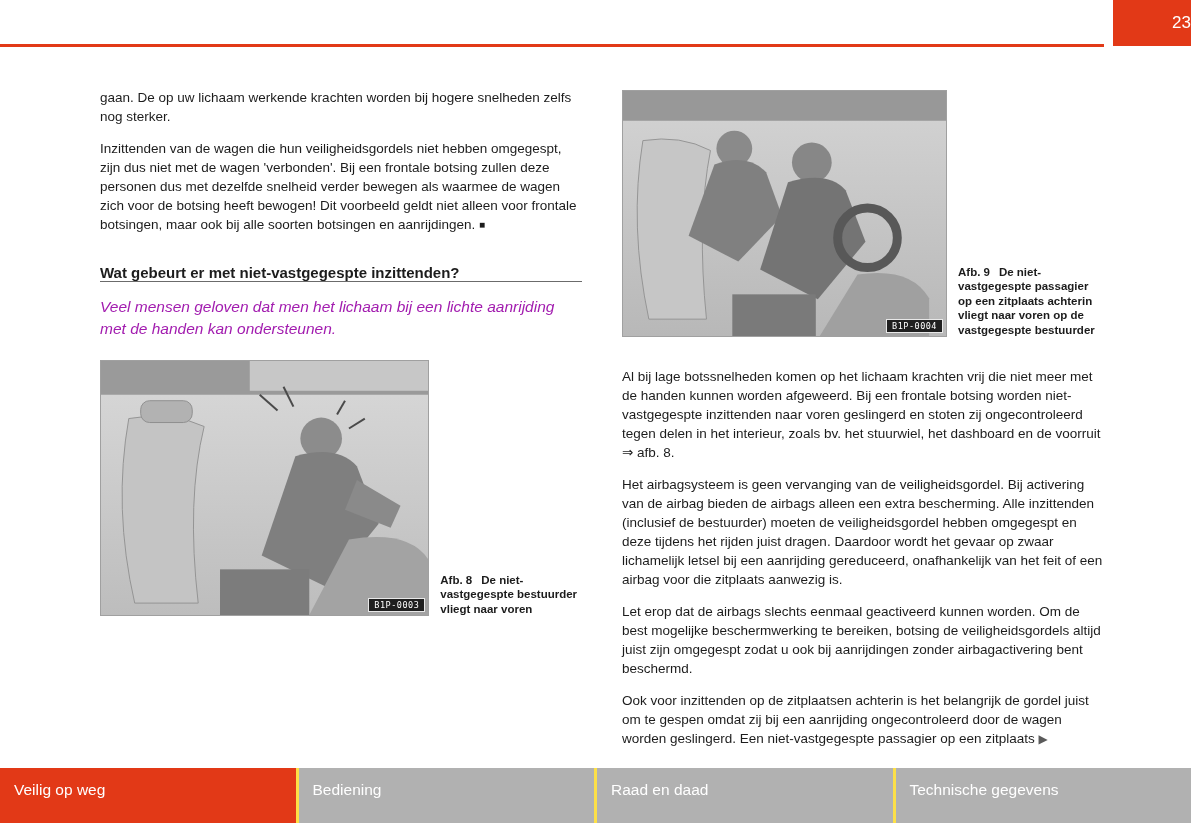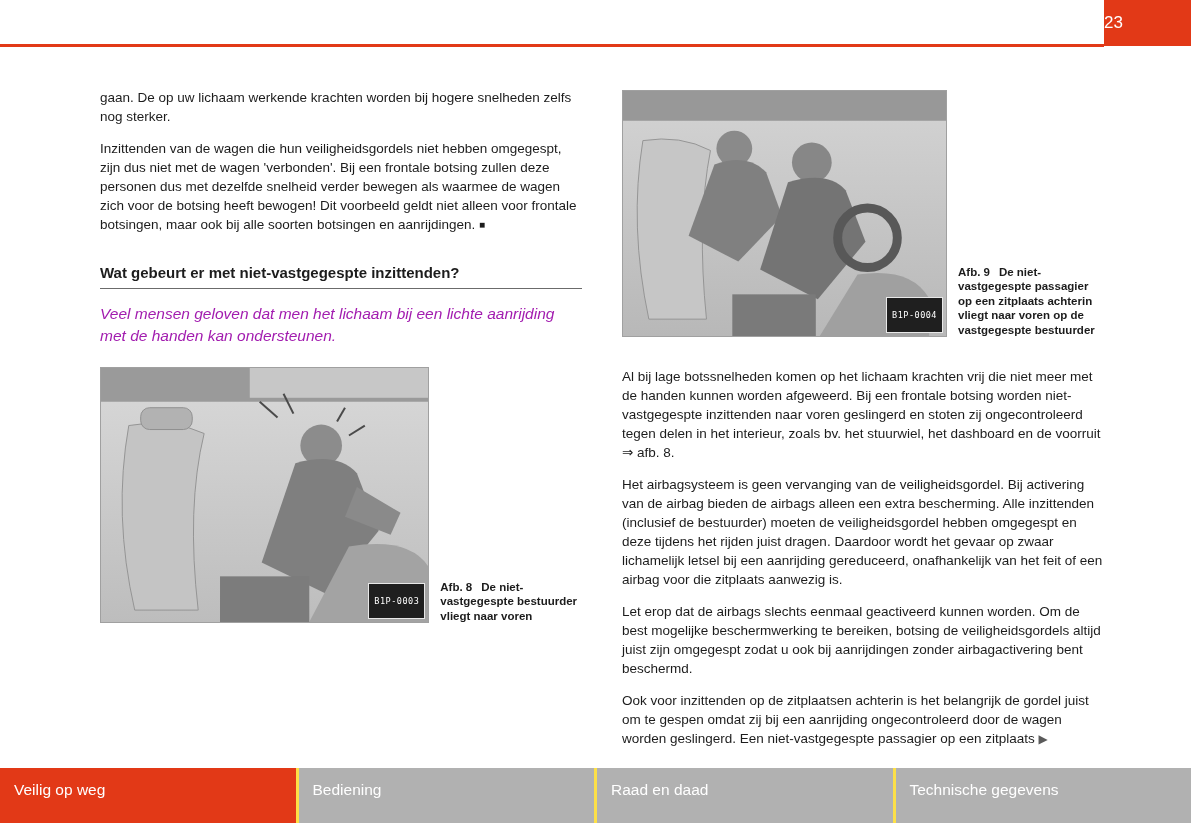--- a/index.html
+++ b/index.html
@@ -13,41 +13,41 @@
   .page { position: relative; width: 1191px; height: 823px; background: #fff; }
 
   
   .top-rule {
     position: absolute; left: 0; top: 44px;
     width: 1104px; height: 3px;
     background: var(--accent, #e23917);
   }
   .page-number-box {
     position: absolute; right: 0; top: 0;
-    width: 87px; height: 46px;
+    width: 78px; height: 46px;
     background: var(--accent, #e23917);
     color: #fff; font-size: 17px;
-    display: flex; align-items: center; justify-content: flex-start;
+    display: flex; align-items: center; justify-content: flex-end;
   }
 
   
   .col { position: absolute; }
   .col-left  { left: 100px; top: 88px; width: 482px; }
   .col-right { left: 622px; top: 90px; width: 483px; }
 
   p.body {
     font-size: 13.5px; line-height: 19px;
     margin: 0 0 13px; color: #1c1c1c;
   }
   .end-square { font-size: 10px; vertical-align: 1px; }
   .cont-arrow { color: #5a5a5a; font-size: 12px; }
 
   h2.section {
     font-size: 15px; font-weight: bold;
-    margin: 30px 0 0; padding-bottom: 7px;
+    margin: 30px 0 0; 
     border-bottom: 1px solid #6b6b6b;
     color: #1c1c1c;
   }
   p.lead {
     font-style: italic; font-size: 15.5px; line-height: 22px;
     margin: 14px 0 0; color: #a21caf;
   }
 
   
   .figure-row { display: flex; align-items: flex-end; gap: 11px; }
@@ -57,21 +57,21 @@
     background: #cccccc; border: 1px solid #a0a0a0;
     box-sizing: border-box;
   }
   .left-photo  { width: 330px; height: 256px; }
   .right-photo { width: 325px; height: 247px; }
   .photo svg { display: block; width: 100%; height: 100%; }
   .fig-code {
     position: absolute; right: 3px; bottom: 3px;
     background: #1f1f1f; color: #ffffff;
     font-family: "DejaVu Sans Mono", monospace;
-    font-size: 8.5px; padding: 12px 5px;
+    font-size: 8.5px; padding: 1px 5px;
     letter-spacing: 0.5px; border: 1px solid #e8e8e8;
   }
   .fig-caption {
     width: 142px; font-size: 11.5px; font-weight: bold;
     line-height: 14.5px; color: #1c1c1c;
   }
   .fig-caption .fig-label { margin-right: 9px; }
 
   .right-text { margin-top: 30px; }
 

